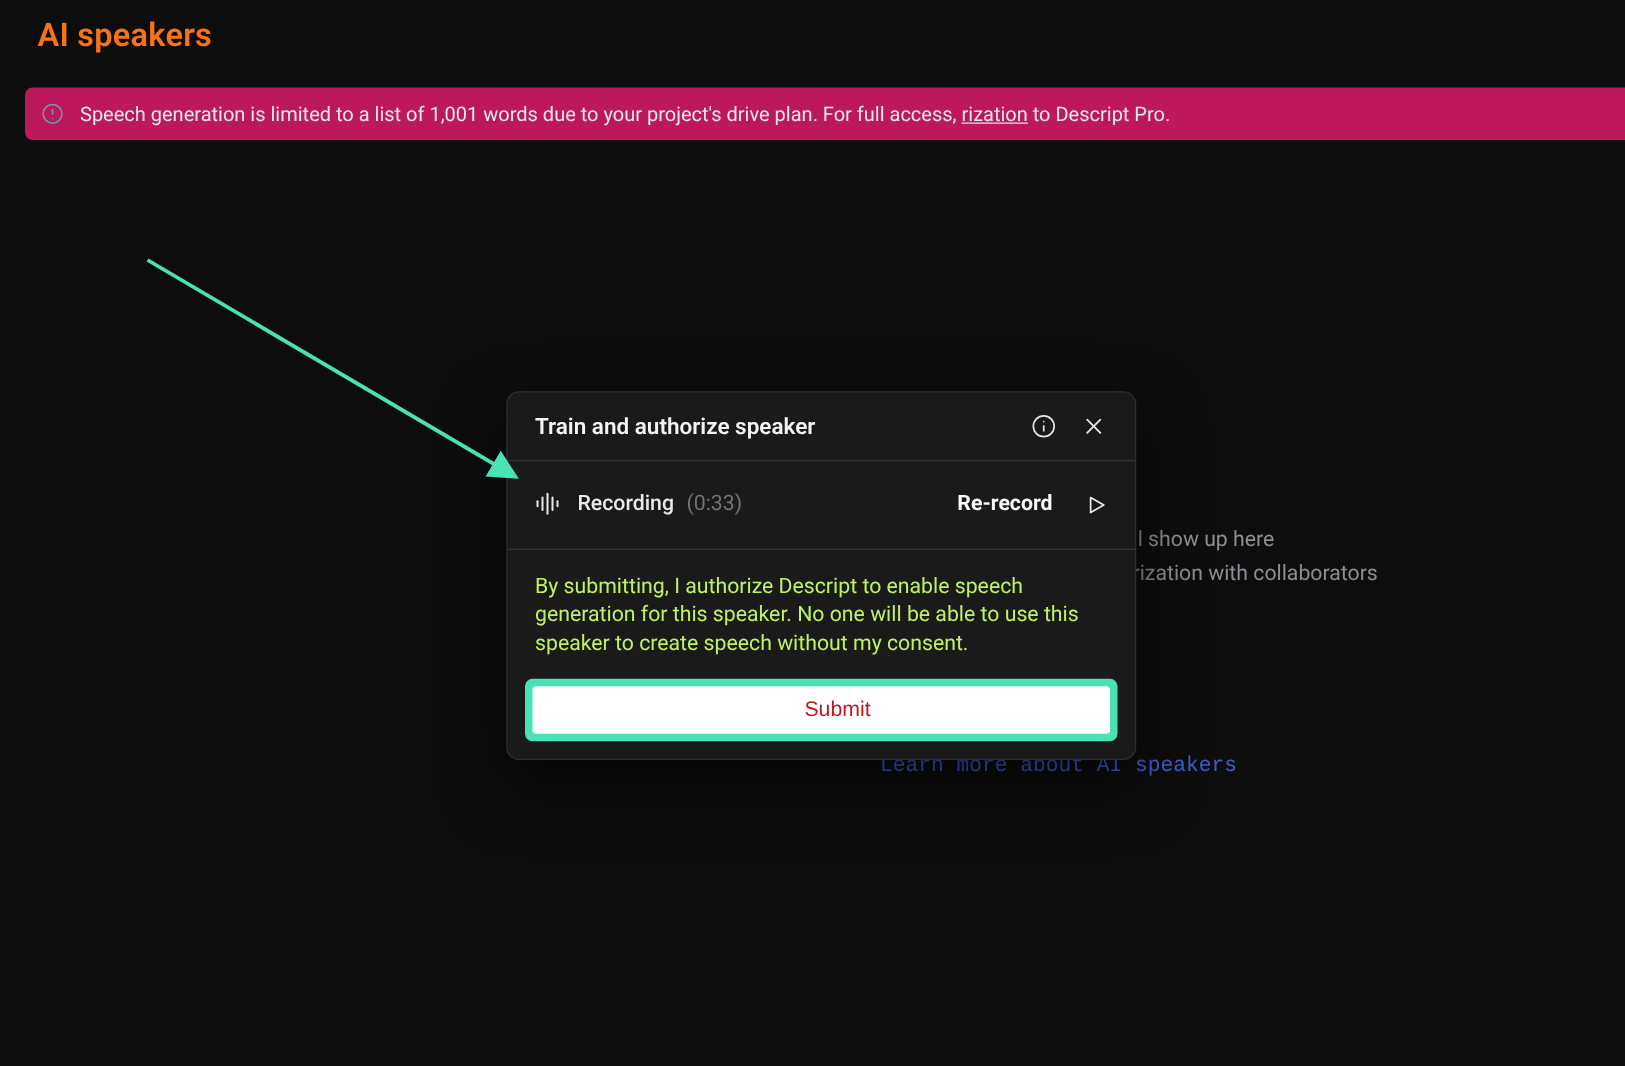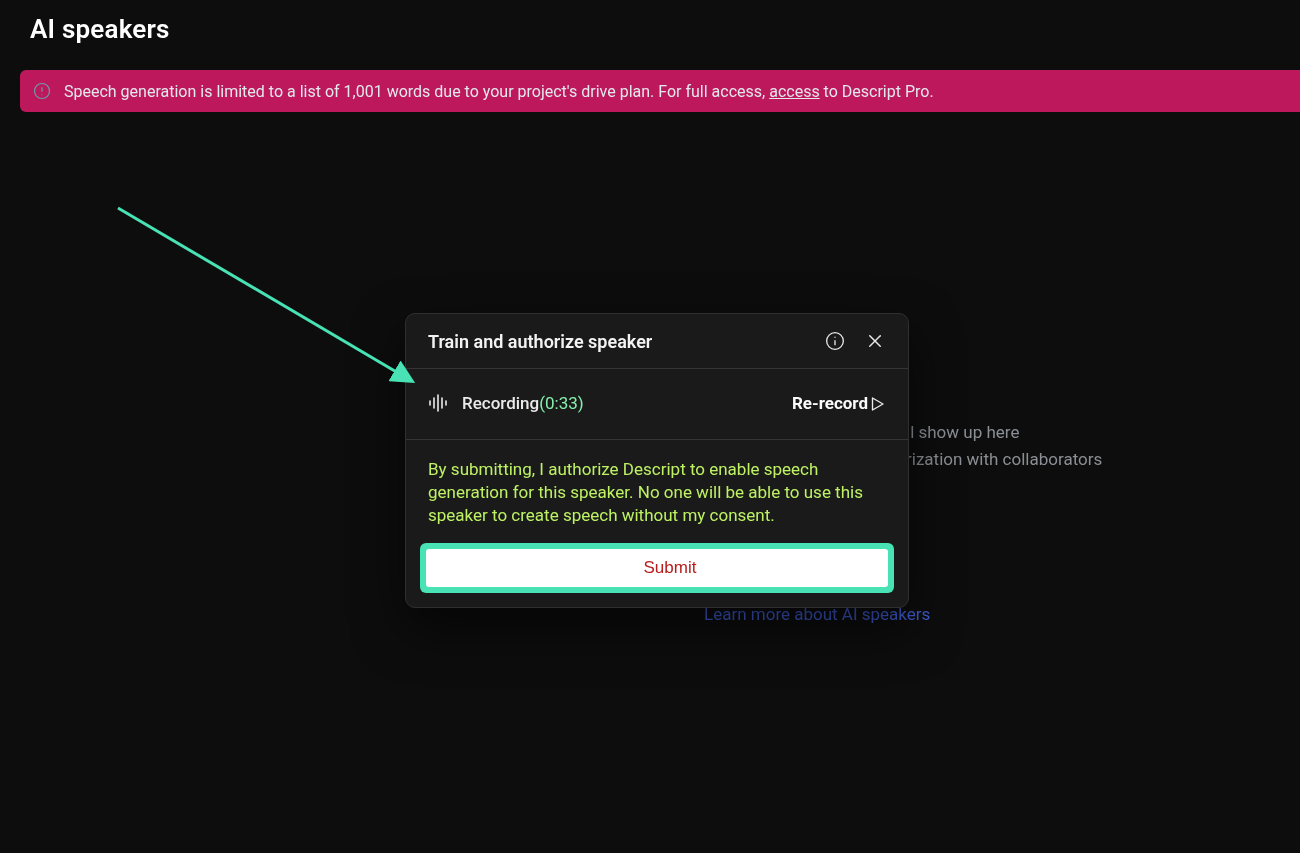--- a/index.html
+++ b/index.html
@@ -14,21 +14,21 @@
     overflow: hidden;
     position: relative;
   }
 
   .page-title {
     position: absolute;
     left: 30px;
     top: 14px;
     font-size: 26px;
     font-weight: 600;
-    color: #ffffff;
+    color: #f97316;
     letter-spacing: 0.2px;
   }
 
   .notice-bar {
     position: absolute;
     top: 70px;
     left: 20px;
     right: 0;
     height: 42px;
     background: #be185d;
@@ -68,20 +68,21 @@
   .bg-hint.line1 { top: 422px; }
   .bg-hint.line2 { top: 449px; }
 
   .learn-more {
     position: absolute;
     left: 704px;
     top: 604px;
     font-size: 17px;
     color: #3f5dd0;
     cursor: pointer;
+    font-family: Liberation Mono, monospace;
   }
 
   
   .modal {
     position: absolute;
     left: 405px;
     top: 313px;
     width: 502px;
     background: #1a1a1a;
     border: 1px solid #2f2f2f;
@@ -124,28 +125,29 @@
     margin-right: 12px;
     color: #eaeaea;
   }
   .rec-label {
     font-size: 17px;
     color: #eaeaea;
     font-weight: 500;
   }
   .rec-time {
     font-size: 17px;
-    color: #86efac;
-    margin-left: 0;
+    color: #737373;
+    margin-left: 10px;
   }
   .spacer { flex: 1; }
   .re-record {
     font-size: 17px;
     font-weight: 700;
     color: #fafafa;
+    margin-right: 26px;
     cursor: pointer;
   }
   .play-icon {
     width: 18px;
     height: 18px;
     color: #eaeaea;
     cursor: pointer;
   }
 
   .auth-text {
@@ -192,21 +194,21 @@
 
 <div class="notice-bar">
   <span class="icon-wrap">
     <svg width="18" height="18" viewBox="0 0 24 24" fill="none" stroke="#6f99ab" stroke-width="1.6">
       <circle cx="12" cy="12" r="10"></circle>
       <line x1="12" y1="7" x2="12" y2="13"></line>
       <circle cx="12" cy="17" r="0.8" fill="#6f99ab" stroke="none"></circle>
     </svg>
   </span>
   <span class="notice-text">Speech generation is limited to a list of 1,001 words due to your project's drive plan. For full access, </span>
-  <span class="notice-link">access</span>
+  <span class="notice-link">rization</span>
   <span class="notice-text"> to Descript Pro.</span>
 </div>
 
 <div class="bg-hint line1">ll show up here</div>
 <div class="bg-hint line2">rization with collaborators</div>
 <div class="learn-more">Learn more about AI speakers</div>
 
 <div class="modal">
   <div class="modal-header">
     <div class="modal-title">Train and authorize speaker</div>

